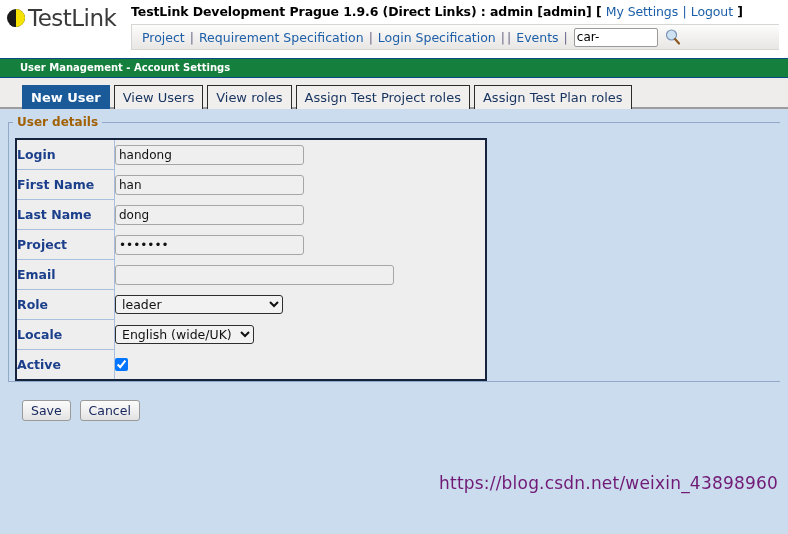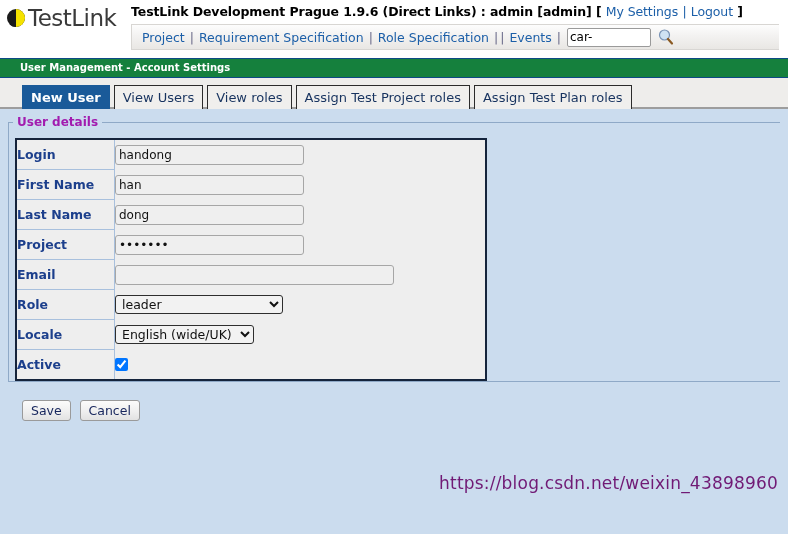--- a/index.html
+++ b/index.html
@@ -173,21 +173,21 @@
   fieldset.user-details {
     margin: 6px 8px 0 8px;
     border: 1px solid #8fa9c7;
     border-right: none;
     padding: 6px 0 0 0;
     background: transparent;
   }
   fieldset.user-details > legend {
     font-weight: bold;
     font-size: 12px;
-    color: #a21caf;
+    color: #a16207;
     padding: 0 4px;
     margin-left: 4px;
   }
 
   table.details-table {
     margin: 3px 0 0 6px;
     border-collapse: collapse;
     border: 2px solid #15243c;
     background: #84cc16;
     width: 472px;
@@ -299,21 +299,21 @@
       <span class="sep">|</span>
       <a class="link" href="#">Logout</a>
       <span>]</span>
     </div>
 
     <div class="navbar">
       <a href="#">Project</a>
       <span class="divider">|</span>
       <a href="#">Requirement Specification</a>
       <span class="divider">|</span>
-      <a href="#">Role Specification</a>
+      <a href="#">Login Specification</a>
       <span class="divider">|</span>
       <span class="divider">|</span>
       <a href="#">Events</a>
       <span class="divider">|</span>
       <input class="nav-search" type="text" value="car-" style="">
       <button class="search-icon-btn">
         <svg width="18" height="18" viewBox="0 0 18 18">
           <circle cx="7.5" cy="7" r="5" fill="#cfe2f3" stroke="#7a93b5" stroke-width="1.2"></circle>
           <line x1="11" y1="11" x2="15" y2="15.5" stroke="#8a5a23" stroke-width="2.2" stroke-linecap="round"></line>
         </svg>

